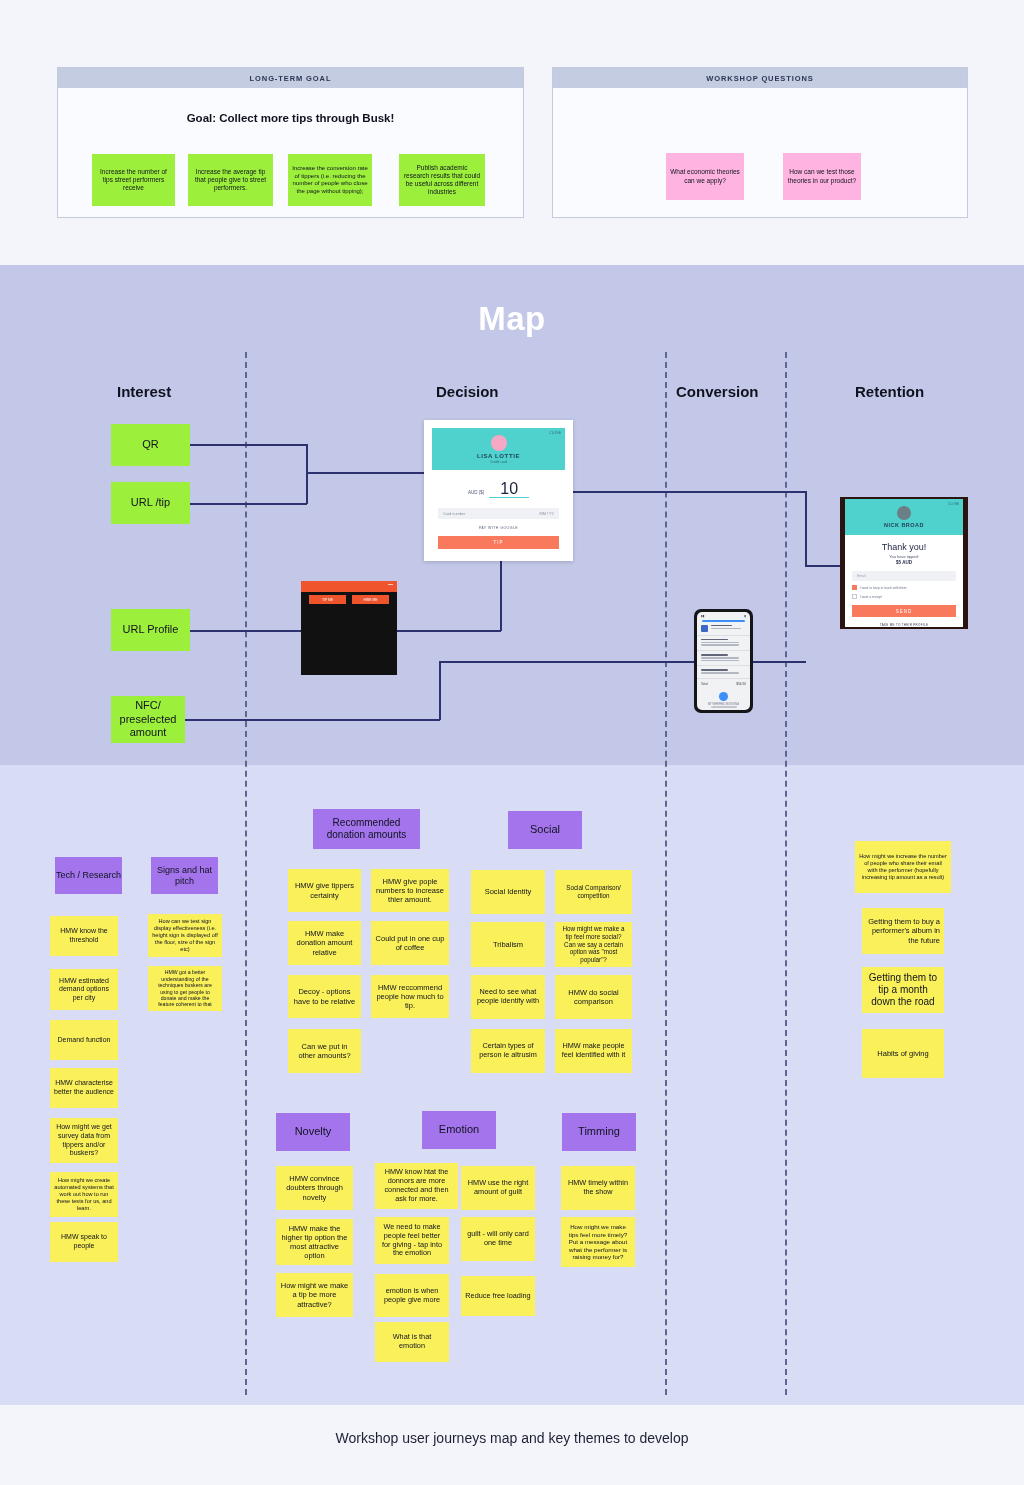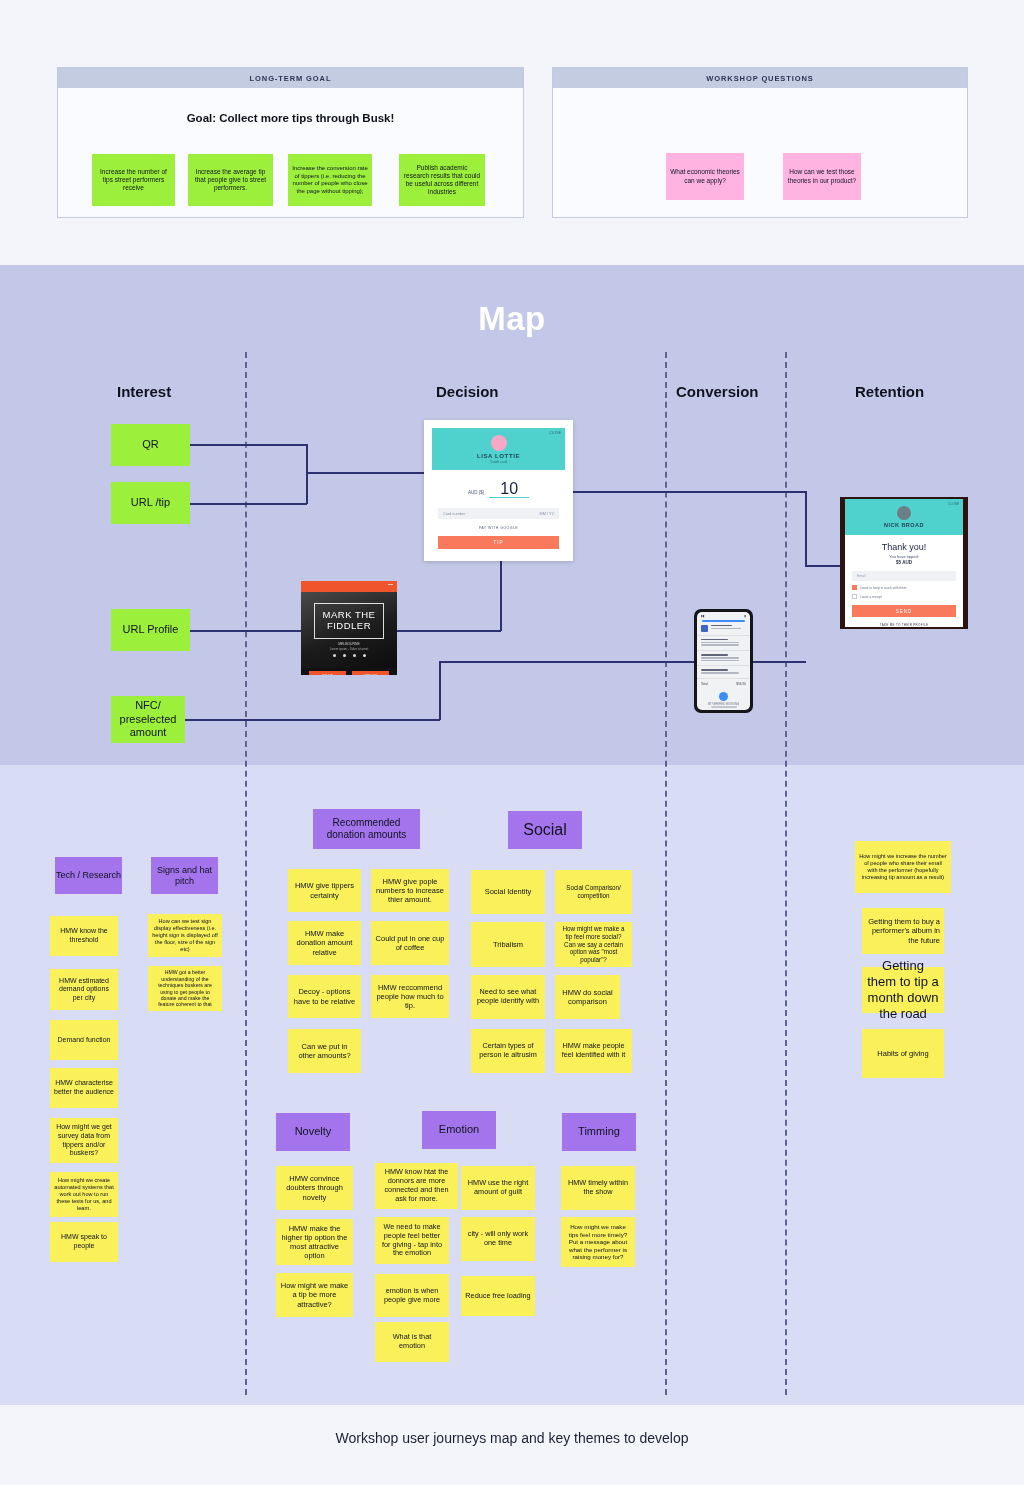--- a/index.html
+++ b/index.html
@@ -208,33 +208,20 @@
     <span>MM / YY</span>
   </div>
   <div class="tip-google">PAY WITH GOOGLE</div>
   <div class="tip-btn">TIP</div>
 </div>
 
 <div class="mock mock-profile" style="left:301px; top:581px; width:96px; height:94px;">
   <div class="prof-bar">
       <i></i>
     </div>
-  <div class="prof-hero">
-    <div class="prof-frame">
-      <div class="prof-title">MARK THE FIDDLER</div>
-    </div>
-    <div class="prof-meta">MELBOURNE</div>
-    <div class="prof-meta2">Lorem ipsum - Dolor sit amet</div>
-    <div class="prof-dots">
-        <span></span>
-        <span></span>
-        <span></span>
-        <span></span>
-      </div>
-  </div>
   <div class="prof-btns">
     <div class="prof-btn">TIP ME</div>
     <div class="prof-btn">HIRE ME</div>
   </div>
 
 </div>
 
 <div class="mock mock-phone" style="left:694px; top:609px; width:59px; height:104px;">
   <div class="phone-screen">
     <div class="ph-status">
@@ -318,46 +305,46 @@
 
 <div class="theme-head" style="left:313px; top:809px; width:107px; height:40px; font-size:10px;">Recommended donation amounts</div>
 <div class="sticky" style="left:288px; top:869px; width:73px; height:43px; font-size:7.5px;">HMW give tippers certainty</div>
 <div class="sticky" style="left:371px; top:869px; width:78px; height:43px; font-size:7.5px;">HMW give pople numbers to increase thier amount.</div>
 <div class="sticky" style="left:288px; top:921px; width:73px; height:44px; font-size:7.5px;">HMW make donation amount relative</div>
 <div class="sticky" style="left:371px; top:921px; width:78px; height:44px; font-size:7.5px;">Could put in one cup of coffee</div>
 <div class="sticky" style="left:288px; top:975px; width:73px; height:43px; font-size:7.5px;">Decoy - options have to be relative</div>
 <div class="sticky" style="left:371px; top:975px; width:78px; height:43px; font-size:7.5px;">HMW reccommend people how much to tip.</div>
 <div class="sticky" style="left:288px; top:1029px; width:73px; height:44px; font-size:7.5px;">Can we put in other amounts?</div>
 
-<div class="theme-head" style="left:508px; top:811px; width:74px; height:38px; font-size:16px;">Social</div>
+<div class="theme-head" style="left:508px; top:811px; width:74px; height:38px; font-size:11px;">Social</div>
 <div class="sticky" style="left:471px; top:870px; width:74px; height:44px; font-size:7.5px;">Social Identity</div>
 <div class="sticky" style="left:555px; top:870px; width:77px; height:44px; font-size:6.3px;">Social Comparison/ competition</div>
 <div class="sticky" style="left:471px; top:922px; width:74px; height:45px; font-size:7.5px;">Tribalism</div>
 <div class="sticky" style="left:555px; top:922px; width:77px; height:45px; font-size:6.3px;">How might we make a tip feel more social? Can we say a certain option was "most popular"?</div>
 <div class="sticky" style="left:471px; top:975px; width:74px; height:44px; font-size:7.3px;">Need to see what people identify with</div>
-<div class="sticky" style="left:555px; top:975px; width:65px; height:44px; font-size:7.5px;">HMW do social comparison</div>
+<div class="sticky" style="left:555px; top:975px; width:77px; height:44px; font-size:7.5px;">HMW do social comparison</div>
 <div class="sticky" style="left:471px; top:1029px; width:74px; height:44px; font-size:7.3px;">Certain types of person ie altrusim</div>
 <div class="sticky" style="left:555px; top:1029px; width:77px; height:44px; font-size:7.3px;">HMW make people feel identified with it</div>
 
 <div class="theme-head" style="left:276px; top:1113px; width:74px; height:38px; font-size:11px;">Novelty</div>
 <div class="sticky" style="left:276px; top:1166px; width:77px; height:44px; font-size:7.5px;">HMW convince doubters through novelty</div>
 <div class="sticky" style="left:276px; top:1219px; width:77px; height:46px; font-size:7.5px;">HMW make the higher tip option the most attractive option</div>
 <div class="sticky" style="left:276px; top:1273px; width:77px; height:44px; font-size:7.5px;">How might we make a tip be more attractive?</div>
 
 <div class="theme-head" style="left:422px; top:1111px; width:74px; height:38px; font-size:11px;">Emotion</div>
 <div class="sticky" style="left:375px; top:1163px; width:83px; height:46px; font-size:7.3px;">HMW know htat the donnors are more connected and then ask for more.</div>
 <div class="sticky" style="left:375px; top:1217px; width:74px; height:47px; font-size:7.3px;">We need to make people feel better for giving - tap into the emotion</div>
 <div class="sticky" style="left:375px; top:1274px; width:74px; height:43px; font-size:7.3px;">emotion is when people give more</div>
 <div class="sticky" style="left:375px; top:1322px; width:74px; height:40px; font-size:7.3px;">What is that emotion</div>
 
 <div class="theme-head" style="left:562px; top:1113px; width:74px; height:38px; font-size:11px;">Timming</div>
 <div class="sticky" style="left:461px; top:1166px; width:74px; height:44px; font-size:7.3px;">HMW use the right amount of guilt</div>
 <div class="sticky" style="left:561px; top:1166px; width:74px; height:44px; font-size:7.3px;">HMW timely within the show</div>
-<div class="sticky" style="left:461px; top:1217px; width:74px; height:44px; font-size:7.3px;">city - will only work one time</div>
+<div class="sticky" style="left:461px; top:1217px; width:74px; height:44px; font-size:7.3px;">guilt - will only card one time</div>
 <div class="sticky" style="left:561px; top:1217px; width:74px; height:50px; font-size:6.2px;">How might we make tips feel more timely? Put a message about what the performer is raising money for?</div>
 <div class="sticky" style="left:461px; top:1276px; width:74px; height:40px; font-size:7.3px;">Reduce free loading</div>
 
 <div class="sticky" style="left:855px; top:841px; width:96px; height:52px; font-size:5.6px;">How might we increase the number of people who share their email with the performer (hopefully increasing tip amount as a result)</div>
 <div class="sticky" style="left:862px; top:908px; width:82px; height:46px; font-size:7.5px;text-align:right;">Getting them to buy a performer's album in the future</div>
-<div class="sticky" style="left:862px; top:967px; width:82px; height:46px; font-size:13px;">Getting them to tip a month down the road</div>
+<div class="sticky" style="left:862px; top:967px; width:82px; height:46px; font-size:10px;">Getting them to tip a month down the road</div>
 <div class="sticky" style="left:862px; top:1029px; width:82px; height:49px; font-size:7.5px;">Habits of giving</div>
 
 <div class="caption">Workshop user journeys map and key themes to develop</div>
 
 </body></html>

